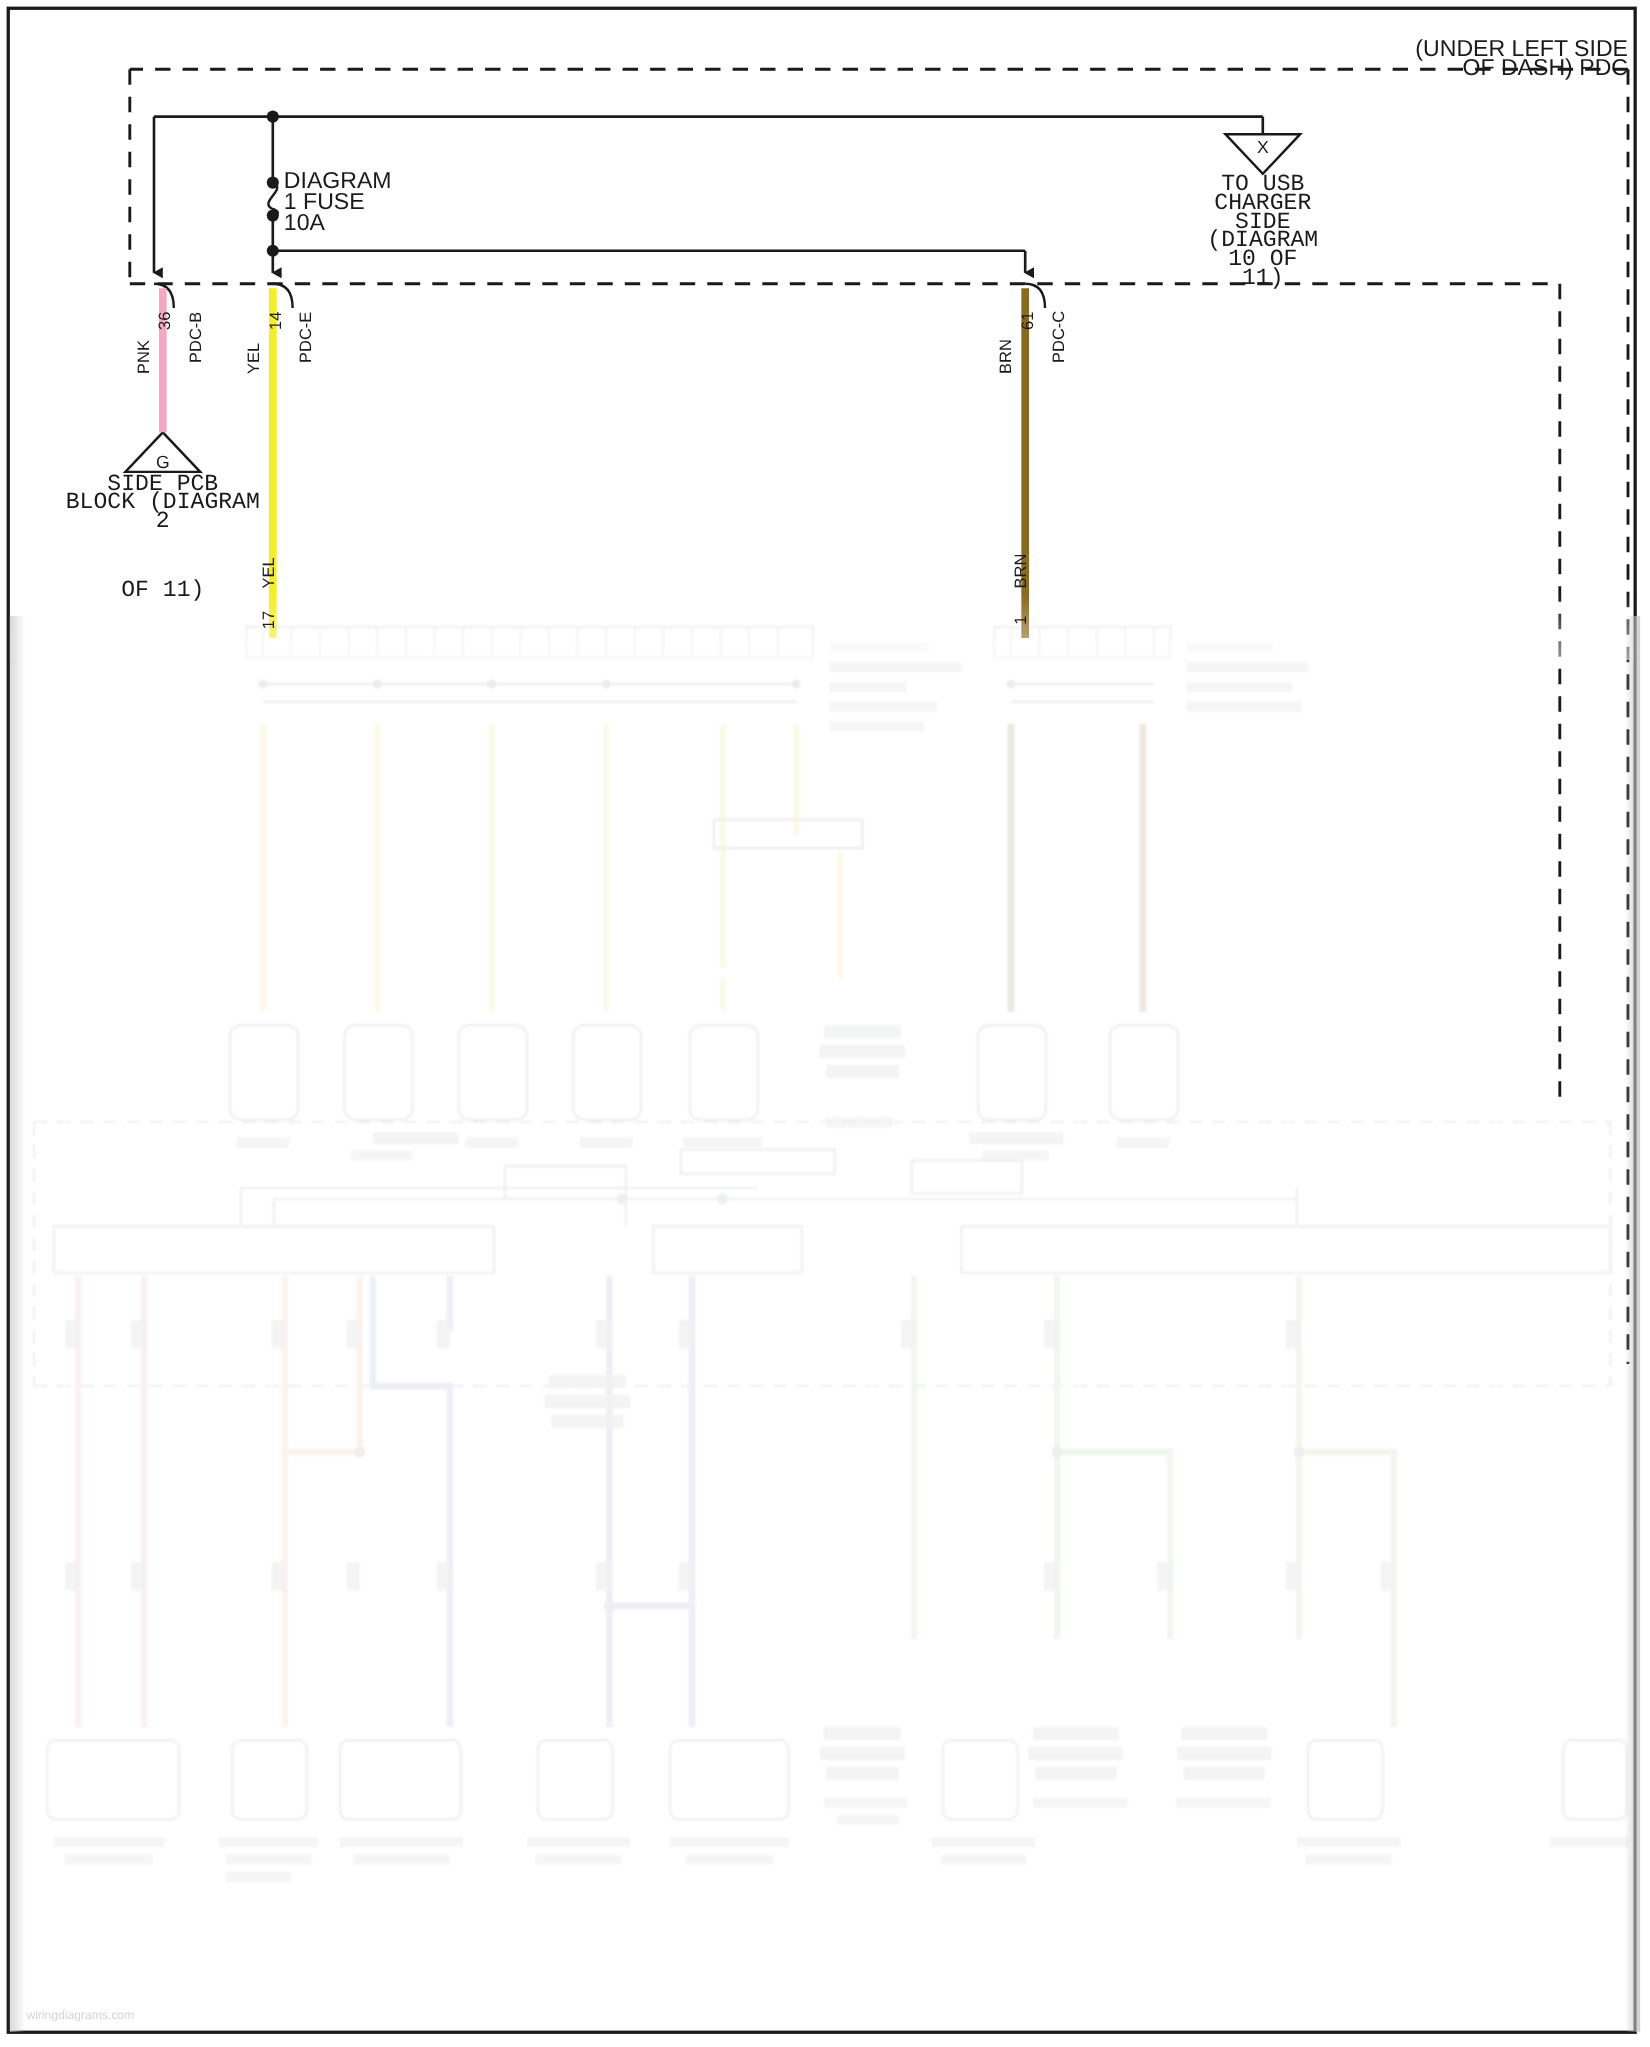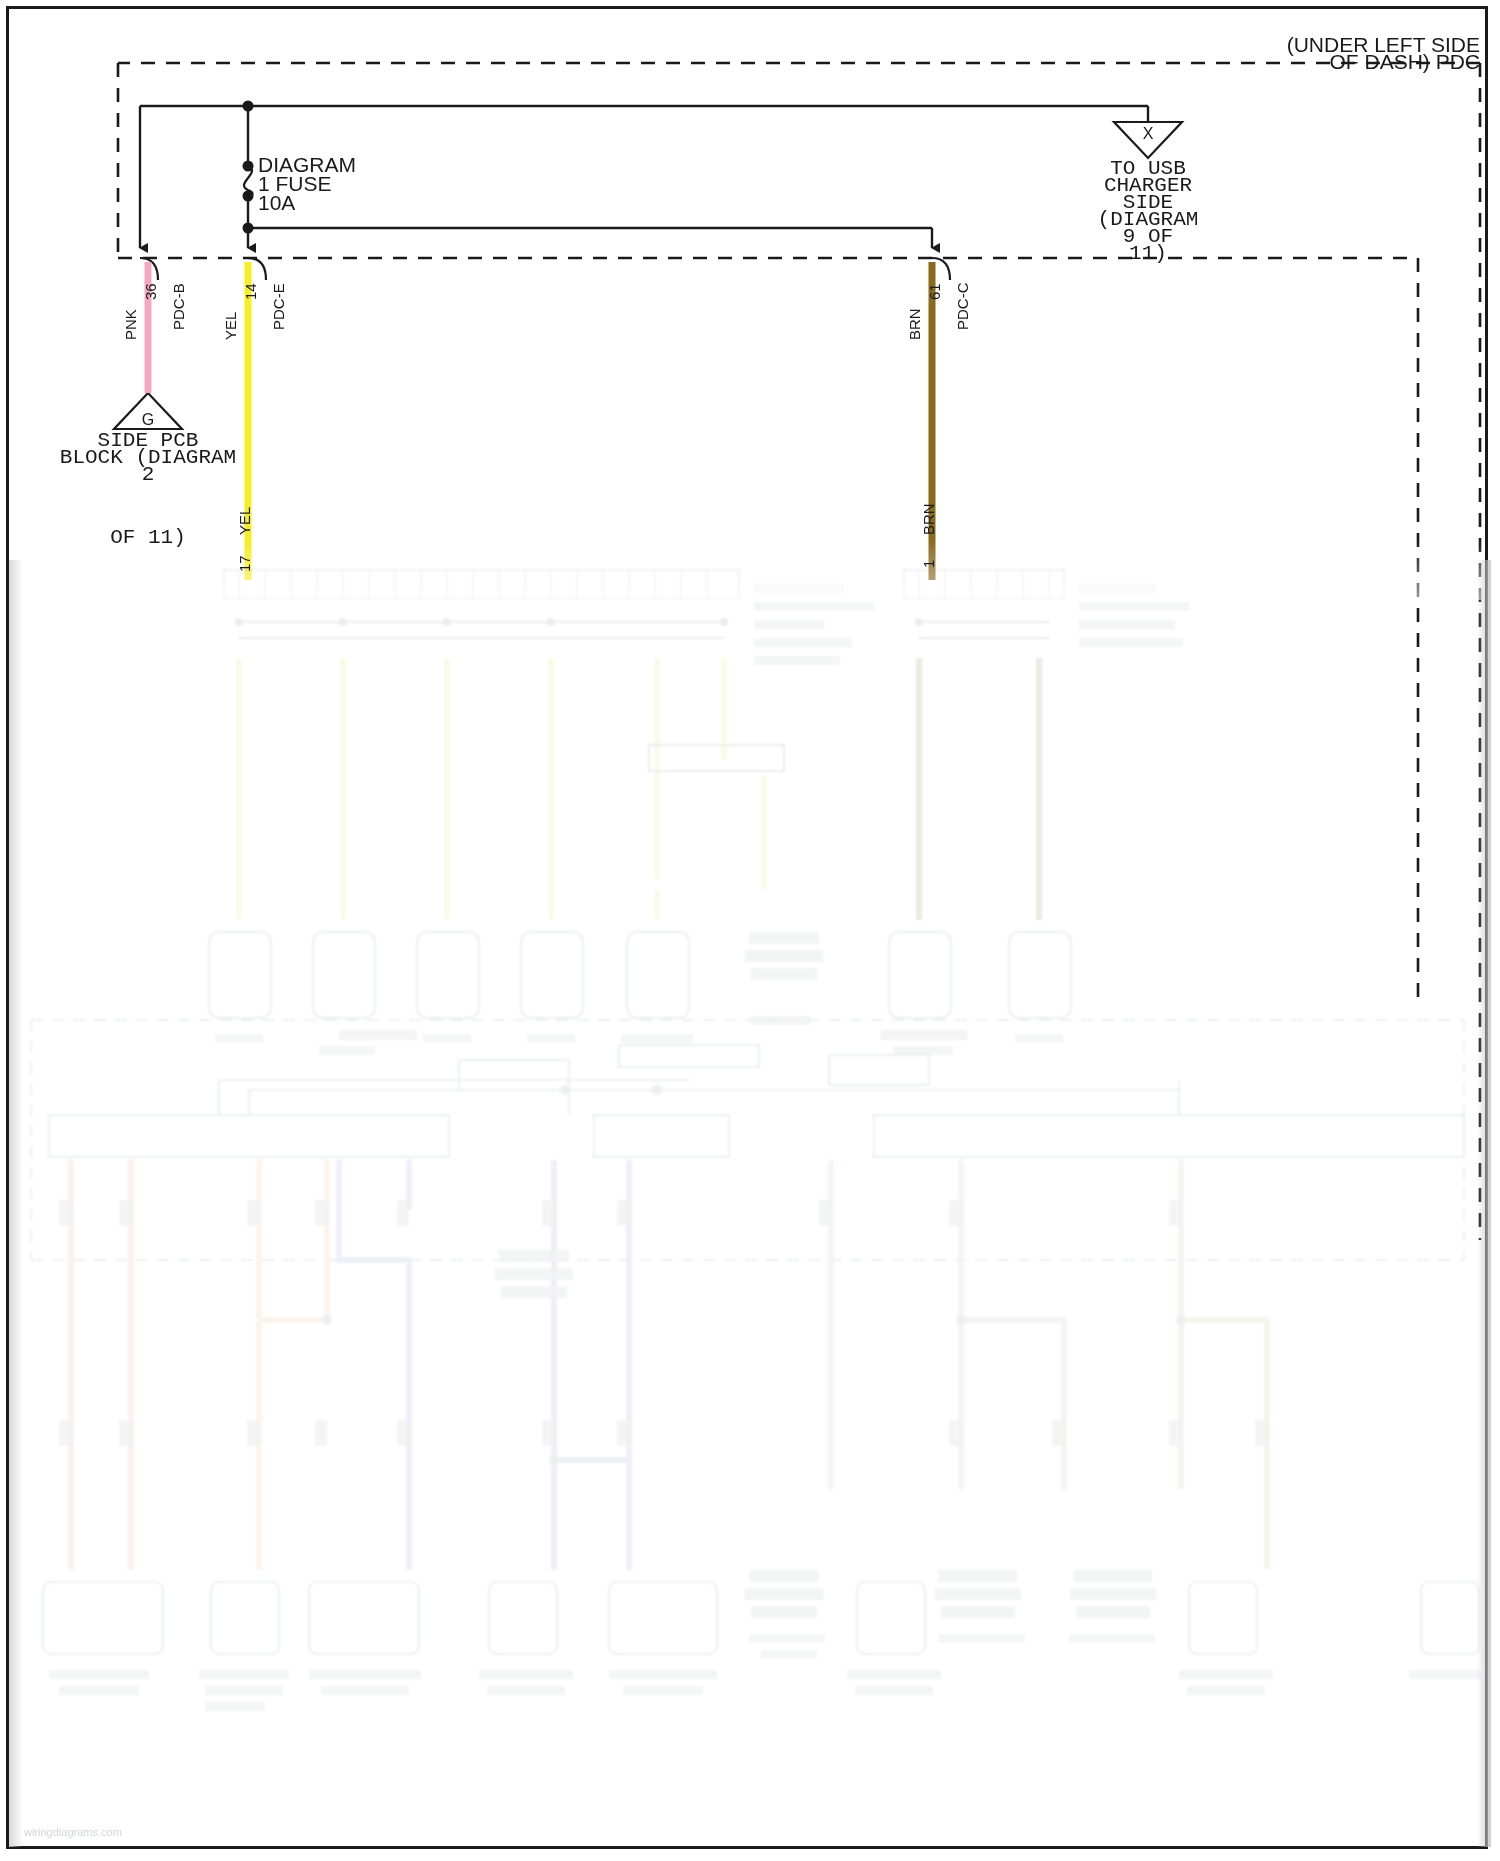--- a/index.html
+++ b/index.html
@@ -369,21 +369,21 @@
   <div class="lbl right" style="left:1180px;top:53px;width:300px;">OF DASH) PDC</div>
 
   <div class="lbl" style="left:258px;top:156px;">DIAGRAM</div>
   <div class="lbl" style="left:258px;top:175px;">1 FUSE</div>
   <div class="lbl" style="left:258px;top:194px;">10A</div>
 
   <div class="lbl center" style="left:1048px;top:160px;width:200px;">TO USB</div>
   <div class="lbl center" style="left:1048px;top:177px;width:200px;">CHARGER</div>
   <div class="lbl center" style="left:1048px;top:194px;width:200px;">SIDE</div>
   <div class="lbl center" style="left:1048px;top:211px;width:200px;">(DIAGRAM</div>
-  <div class="lbl center" style="left:1048px;top:228px;width:200px;">9 OF</div>
+  <div class="lbl center" style="left:1048px;top:228px;width:200px;">10 OF</div>
   <div class="lbl center" style="left:1048px;top:245px;width:200px;">11)</div>
 
   <div class="lbl center" style="left:48px;top:432px;width:200px;">SIDE PCB</div>
   <div class="lbl center" style="left:28px;top:449px;width:240px;">BLOCK (DIAGRAM</div>
   <div class="lbl center" style="left:48px;top:466px;width:200px;">2</div>
   <div class="lbl center" style="left:48px;top:483px;width:200px;margin-top:46px;">OF 11)</div>
 
   <div class="vlbl" style="left:122px;top:340px;">PNK</div>
   <div class="vlbl" style="left:142px;top:300px;">36</div>
   <div class="vlbl" style="left:170px;top:330px;">PDC-B</div>

